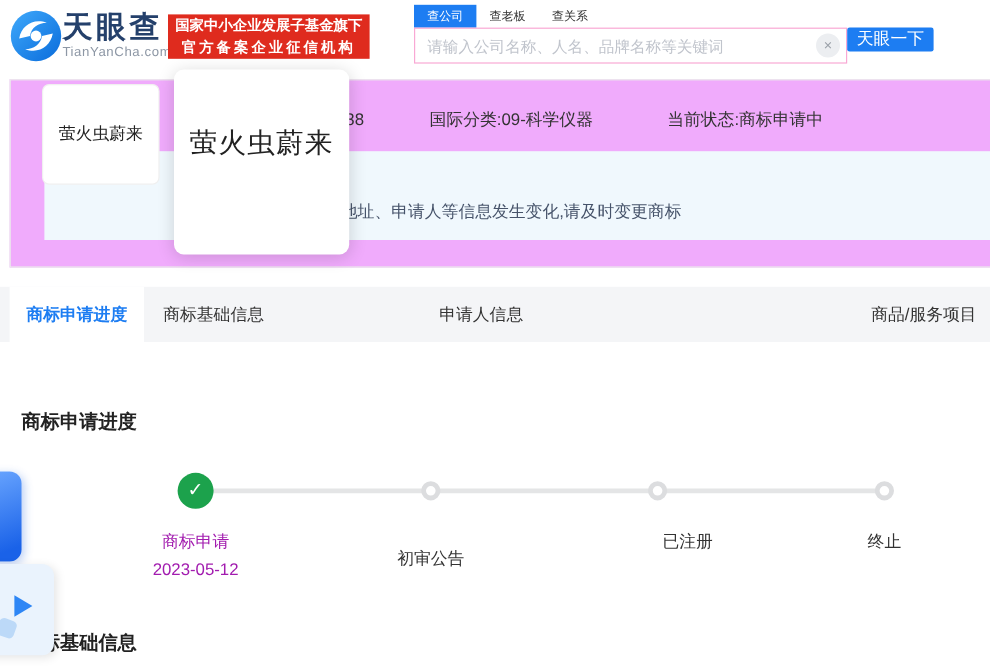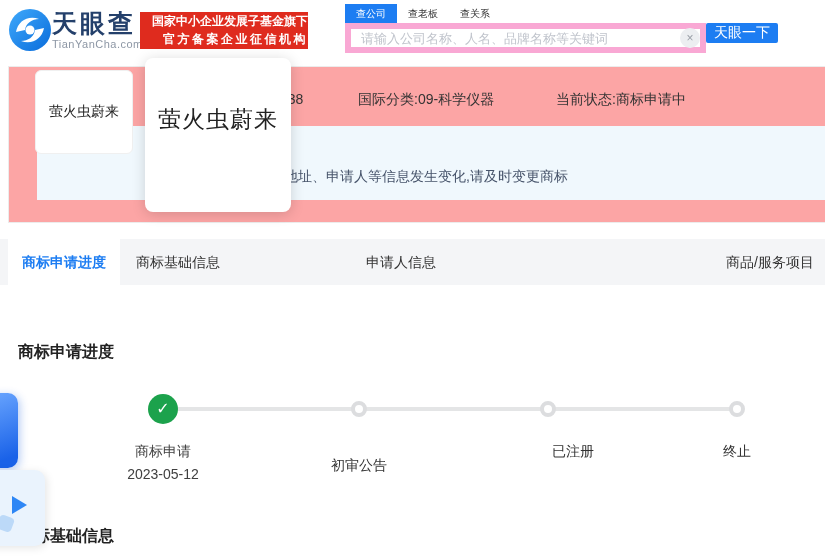--- a/index.html
+++ b/index.html
@@ -9,36 +9,36 @@
     font-family:"Liberation Sans","DejaVu Sans",sans-serif; color:#333;
   }
   
   .logo { position:absolute; left:8px; top:8px; display:flex; align-items:center; cursor:pointer; }
   .logo svg { width:44px; height:44px; }
   .logo-text { margin-left:0; }
   .brand-name { font-size:25px; font-weight:bold; color:#24406b; letter-spacing:3px; line-height:1; }
   .brand-domain { font-size:11px; color:#8d97a5; margin-top:2px; letter-spacing:0.5px; }
   .badge { position:absolute; left:140px; top:12px; width:168px; height:37px; background:#df2b1e;
     color:#fff; font-size:12px; font-weight:bold; display:flex; flex-direction:column;
-    justify-content:center; align-items:flex-end; line-height:1.45; }
+    justify-content:center; align-items:center; line-height:1.45; }
   .badge-line2 { letter-spacing:2.5px; }
   .search-tabs { position:absolute; left:345px; top:4px; display:flex; align-items:flex-end;
     border-bottom:1px solid #4a4a4a; width:162px; }
   .stab { font-size:10px; padding:3px 11px 3px 11px; color:#333; cursor:pointer; white-space:nowrap; }
   .stab.active { background:#1d7df2; color:#fff; }
   .search-input { position:absolute; left:345px; top:23px; width:361px; height:30px;
-    border:6px solid #f9a8d4; padding:0 32px 0 10px; font-size:13px; color:#333; outline:none; }
+    border:1px solid #f9a8d4; padding:0 32px 0 10px; font-size:13px; color:#333; outline:none; }
   .search-input::placeholder { color:#c0c4cc; }
   .clear-btn { position:absolute; left:680px; top:28px; width:20px; height:20px; border-radius:50%;
     background:#eceef1; color:#9aa0a8; font-size:12px; line-height:20px; text-align:center; cursor:pointer; }
   .search-btn { position:absolute; left:706px; top:23px; width:72px; height:20px; background:#1d7df2;
     color:#fff; font-size:14px; border:none; border-radius:2px; cursor:pointer; }
   
   .main-card { position:absolute; left:8px; top:66px; width:818px; height:157px;
-    background:#fca5a5; border:1px solid #ececec; }
+    background:#f0abfc; border:1px solid #ececec; }
   .tm-thumb { position:absolute; left:35px; top:70px; width:98px; height:84px;
     border:1px solid #f0f0f0; border-radius:6px; background:#fff; display:flex;
     align-items:center; justify-content:center; cursor:pointer;
     font-family:"Liberation Serif","DejaVu Serif",serif; font-size:14px; color:#222; }
   .info-item { position:absolute; top:91px; font-size:14px; color:#333; white-space:nowrap; }
   .reg-no { left:280px; }
   .intl-class { left:358px; }
   .cur-status { left:556px; }
   .notice-bar { position:absolute; left:36px; top:125px; width:789px; height:74px;
     background:#f0f8fd; overflow:hidden; }
@@ -61,21 +61,21 @@
   .title-progress { top:342px; }
   .title-basic { top:526px; }
   .tl-line { position:absolute; left:163px; top:407px; width:574px; height:4px;
     background:#e4e5e6; border-radius:2px; }
   .node-done { position:absolute; left:148px; top:394px; width:30px; height:30px; border-radius:50%;
     background:#1ca24c; color:#fff; font-size:16px; font-weight:bold; line-height:30px; text-align:center; }
   .node { position:absolute; top:401px; width:16px; height:16px; border-radius:50%;
     background:#fff; border:4px solid #dcdddf; }
   .n2 { left:351px; } .n3 { left:540px; } .n4 { left:729px; }
   .tl-label { position:absolute; top:443px; font-size:14px; color:#333; transform:translateX(-50%); white-space:nowrap; }
-  .tl-label.done, .tl-date { color:#404040; }
+  .tl-label.done, .tl-date { color:#a21caf; }
   .l1 { left:163px; } .l2 { left:359px;margin-top:14px; } .l3 { left:573px;text-align:center; } .l4 { left:737px; }
   .tl-date { position:absolute; top:466px; left:163px; font-size:14px; transform:translateX(-50%); white-space:nowrap; }
   
   .float-top { position:absolute; left:-14px; top:393px; width:32px; height:75px; border-radius:10px;
     background:linear-gradient(160deg,#6aa6ff 0%,#1a62e8 85%); box-shadow:2px 2px 8px rgba(20,90,220,0.3); cursor:pointer; z-index:6; }
   .float-bottom { position:absolute; left:-28px; top:470px; width:73px; height:76px; border-radius:10px;
     background:#eaf3fd; box-shadow:2px 2px 8px rgba(0,0,0,0.10); cursor:pointer; z-index:6; }
   .fb-arrow { position:absolute; left:40px; top:26px; width:0; height:0;
     border-top:9px solid transparent; border-bottom:9px solid transparent; border-left:15px solid #2e86f5; }
   .fb-blob { position:absolute; left:26px; top:46px; width:15px; height:15px;

